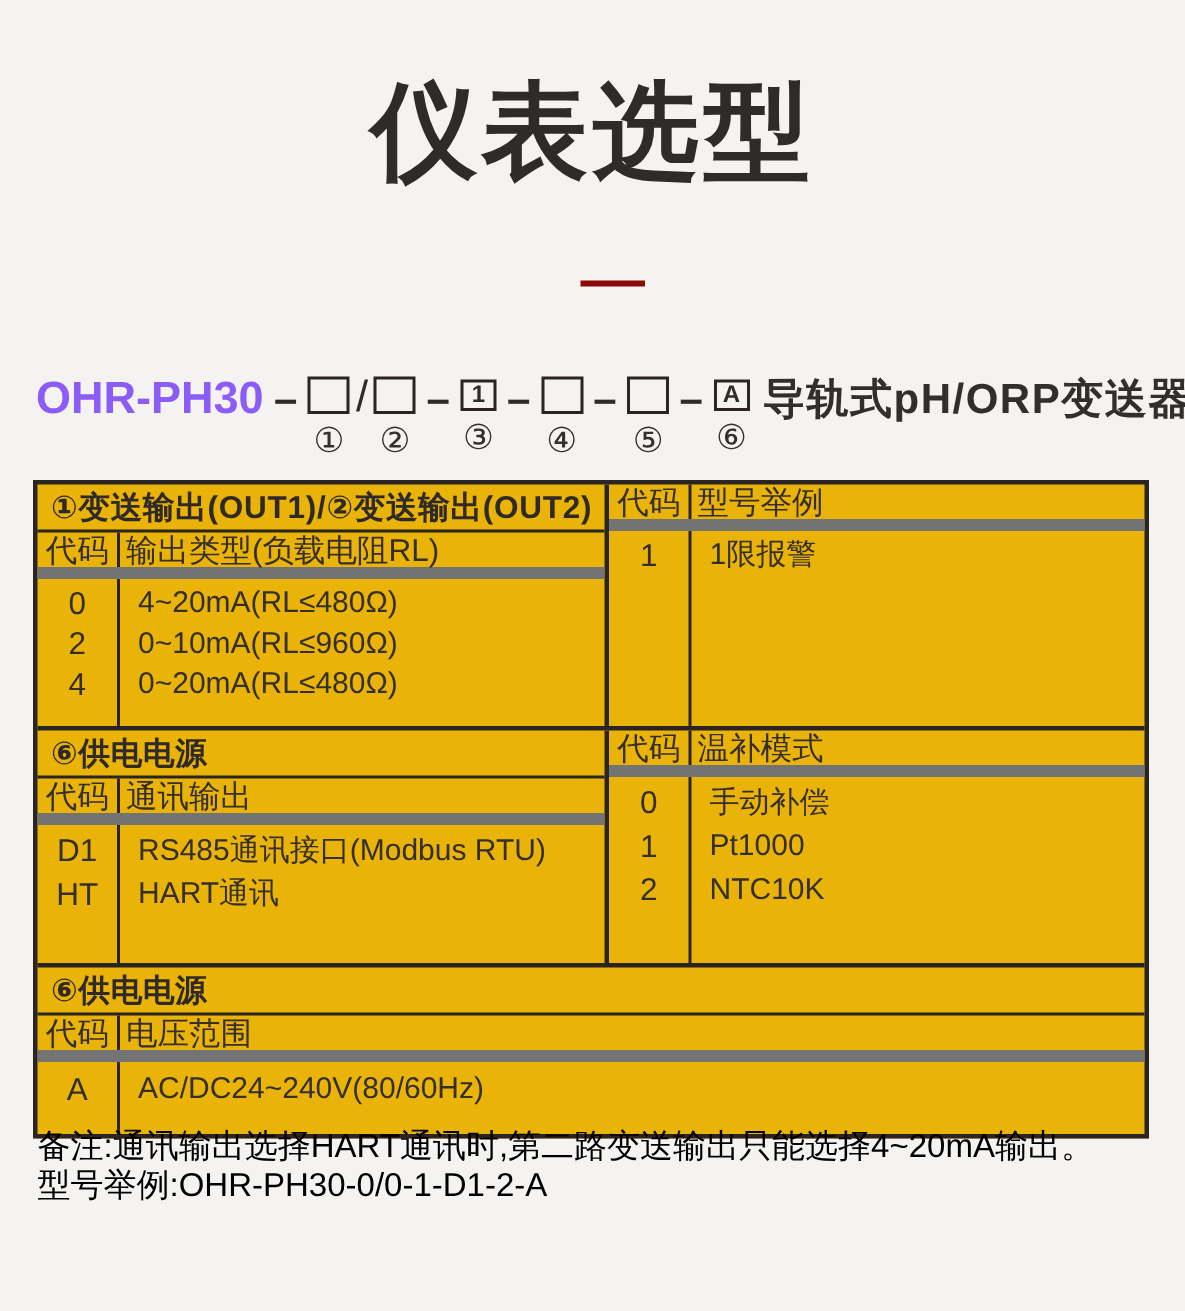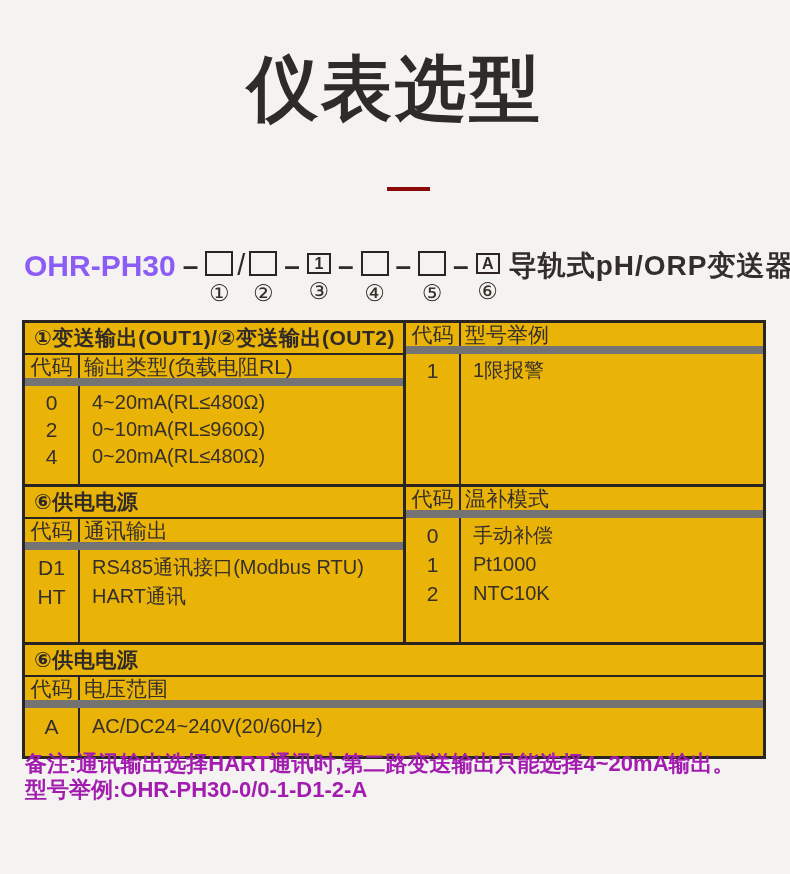--- a/index.html
+++ b/index.html
@@ -65,21 +65,21 @@
   .cline { text-align:center; font-size:21px; line-height:27px; }
   .vline { font-size:20px; line-height:27px; white-space:nowrap; }
   .lh29 .cline, .lh29 .vline { line-height:29px; }
   .sec-top .data { min-height:84px; }
   .sec-mid .data { min-height:92px; }
   .sec-bot .data { min-height:37px; }
   .sec-bot .cline, .sec-bot .vline { line-height:31px; }
 
   
   .notes { position:absolute; top:751px; left:25px; width:748px; }
-  .note-line { font-size:22px; font-weight:700; line-height:26px; color:#a21caf; white-space:nowrap; }
+  .note-line { font-size:22px; font-weight:400; line-height:26px; color:#000000; white-space:nowrap; }
 </style>
 </head>
 <body>
 
 <div class="title">仪表选型</div>
 <div class="divider"></div>
 
 <div class="model-row">
   <span class="mtext">OHR-PH30</span>
   <span class="msep">–</span>
@@ -195,21 +195,21 @@
     <div class="hdr">⑥供电电源</div>
     <div class="sub">
       <div class="code">代码</div>
       <div class="val">电压范围</div>
     </div>
     <div class="data">
       <div class="code-col">
         <div class="cline">A</div>
       </div>
       <div class="val-col">
-        <div class="vline">AC/DC24~240V(20/60Hz)</div>
+        <div class="vline">AC/DC24~240V(80/60Hz)</div>
       </div>
     </div>
   </div>
 
 </div>
 
 <div class="notes">
   <div class="note-line">备注:通讯输出选择HART通讯时,第二路变送输出只能选择4~20mA输出。</div>
   <div class="note-line">型号举例:OHR-PH30-0/0-1-D1-2-A</div>
 </div>

